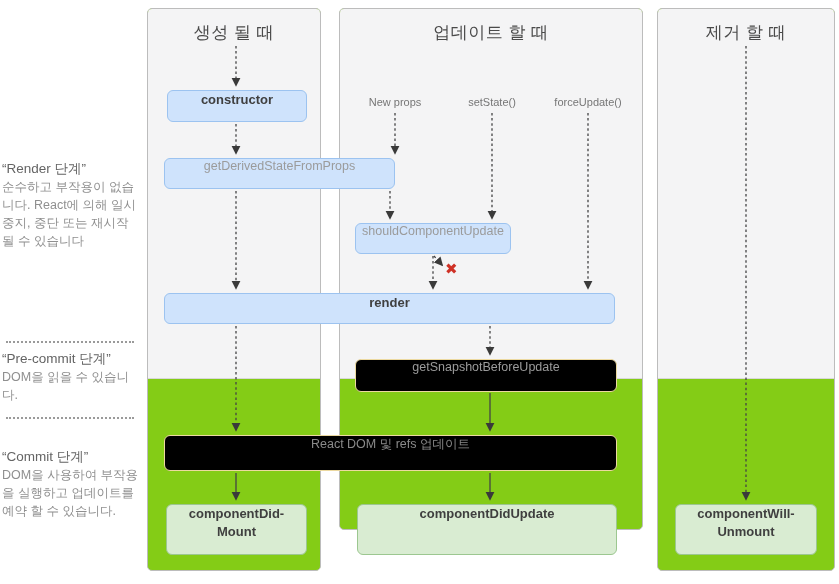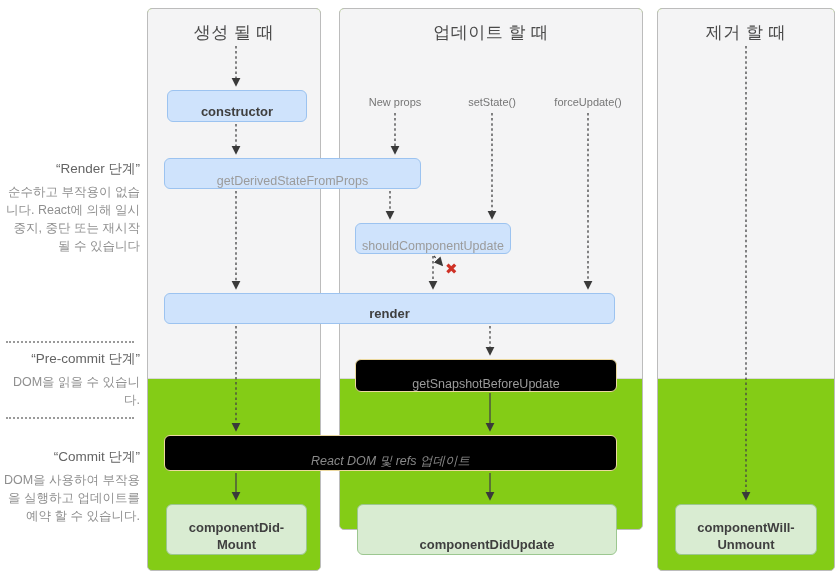--- a/index.html
+++ b/index.html
@@ -7,37 +7,37 @@
           font-family:"Liberation Sans","DejaVu Sans",sans-serif;overflow:hidden;}
 
   
   .panel{position:absolute;border:1px solid #bcbcbc;border-radius:5px;background:#84cc16;box-sizing:border-box;}
   .panel-top{position:absolute;left:0;top:0;width:100%;height:370px;background:#f4f4f5;
              border-bottom:1px solid #d8d8d8;border-radius:4px 4px 0 0;box-sizing:border-box;}
   .panel-title{position:absolute;left:0;top:12px;width:100%;text-align:center;
                font-size:17px;color:#4a4a4a;letter-spacing:0.5px;}
 
   
-  .lbox{position:absolute;display:flex;align-items:flex-end;justify-content:center;
+  .lbox{position:absolute;display:flex;align-items:flex-start;justify-content:center;
         border-radius:6px;box-sizing:border-box;text-align:center;z-index:3;}
   .blue  {background:#cfe3fc;border:1px solid #9cc3f0;}
   .yellow{background:#000000;border:1px solid #ecd9a0;}
   .green {background:#d9ecd2;border:1px solid #9cc790;}
   .t-bold {font-size:13px;font-weight:bold;color:#3f3f3f;white-space:pre-line;line-height:1.35;}
   .t-gray {font-size:12.5px;color:#9b9b9b;}
-  .t-ital {font-size:12.5px;color:#8a8a8a;font-style:italic;}
+  .t-ital {font-size:12.5px;color:#8a8a8a;}
 
   
   .trigger{position:absolute;top:96px;height:14px;text-align:center;font-size:11px;color:#767676;z-index:3;}
   .italic{}
 
   
-  .phase{position:absolute;left:2px;width:138px;text-align:right;z-index:2;}
+  .phase{position:absolute;left:2px;width:138px;text-align:left;z-index:2;}
   .phase-title{font-size:13.5px;color:#646464;}
-  .phase-body{margin-top:5px;font-size:12.5px;line-height:1.45;color:#8f8f8f;}
+  .phase-body{font-size:12.5px;line-height:1.45;color:#8f8f8f;}
   .dotted-sep{position:absolute;left:6px;width:128px;border-top:2px dotted #9a9a9a;z-index:2;}
 
   
   #arrow-layer{position:absolute;left:0;top:0;width:839px;height:584px;z-index:2;pointer-events:none;}
   .dash{stroke:#444444;stroke-width:1.3;stroke-dasharray:2.5 2.6;fill:none;}
   .solid{stroke:#444444;stroke-width:1.3;fill:none;}
   .cancel-x{position:absolute;left:445px;top:260px;font-size:15px;font-weight:bold;color:#cf3126;z-index:4;}
 </style>
 </head>
 <body>
@@ -72,21 +72,21 @@
     <div class="panel-title">제거 할 때</div>
   </div>
 
   <div class="trigger italic" style="left:350px;width:90px;">New props</div>
   <div class="trigger" style="left:452px;width:80px;">setState()</div>
   <div class="trigger" style="left:548px;width:80px;">forceUpdate()</div>
 
   <div class="lbox blue" style="left:167px;top:90px;width:140px;height:32px;">
     <span class="t-bold">constructor</span>
   </div>
-  <div class="lbox blue" style="left:164px;top:158px;width:257px;height:31px;">
+  <div class="lbox blue" style="left:164px;top:158px;width:231px;height:31px;">
     <span class="t-gray">getDerivedStateFromProps</span>
   </div>
   <div class="lbox blue" style="left:355px;top:223px;width:156px;height:31px;">
     <span class="t-gray">shouldComponentUpdate</span>
   </div>
   <div class="lbox blue" style="left:164px;top:293px;width:451px;height:31px;">
     <span class="t-bold">render</span>
   </div>
   <div class="lbox yellow" style="left:355px;top:359px;width:262px;height:33px;">
     <span class="t-gray">getSnapshotBeforeUpdate</span>

